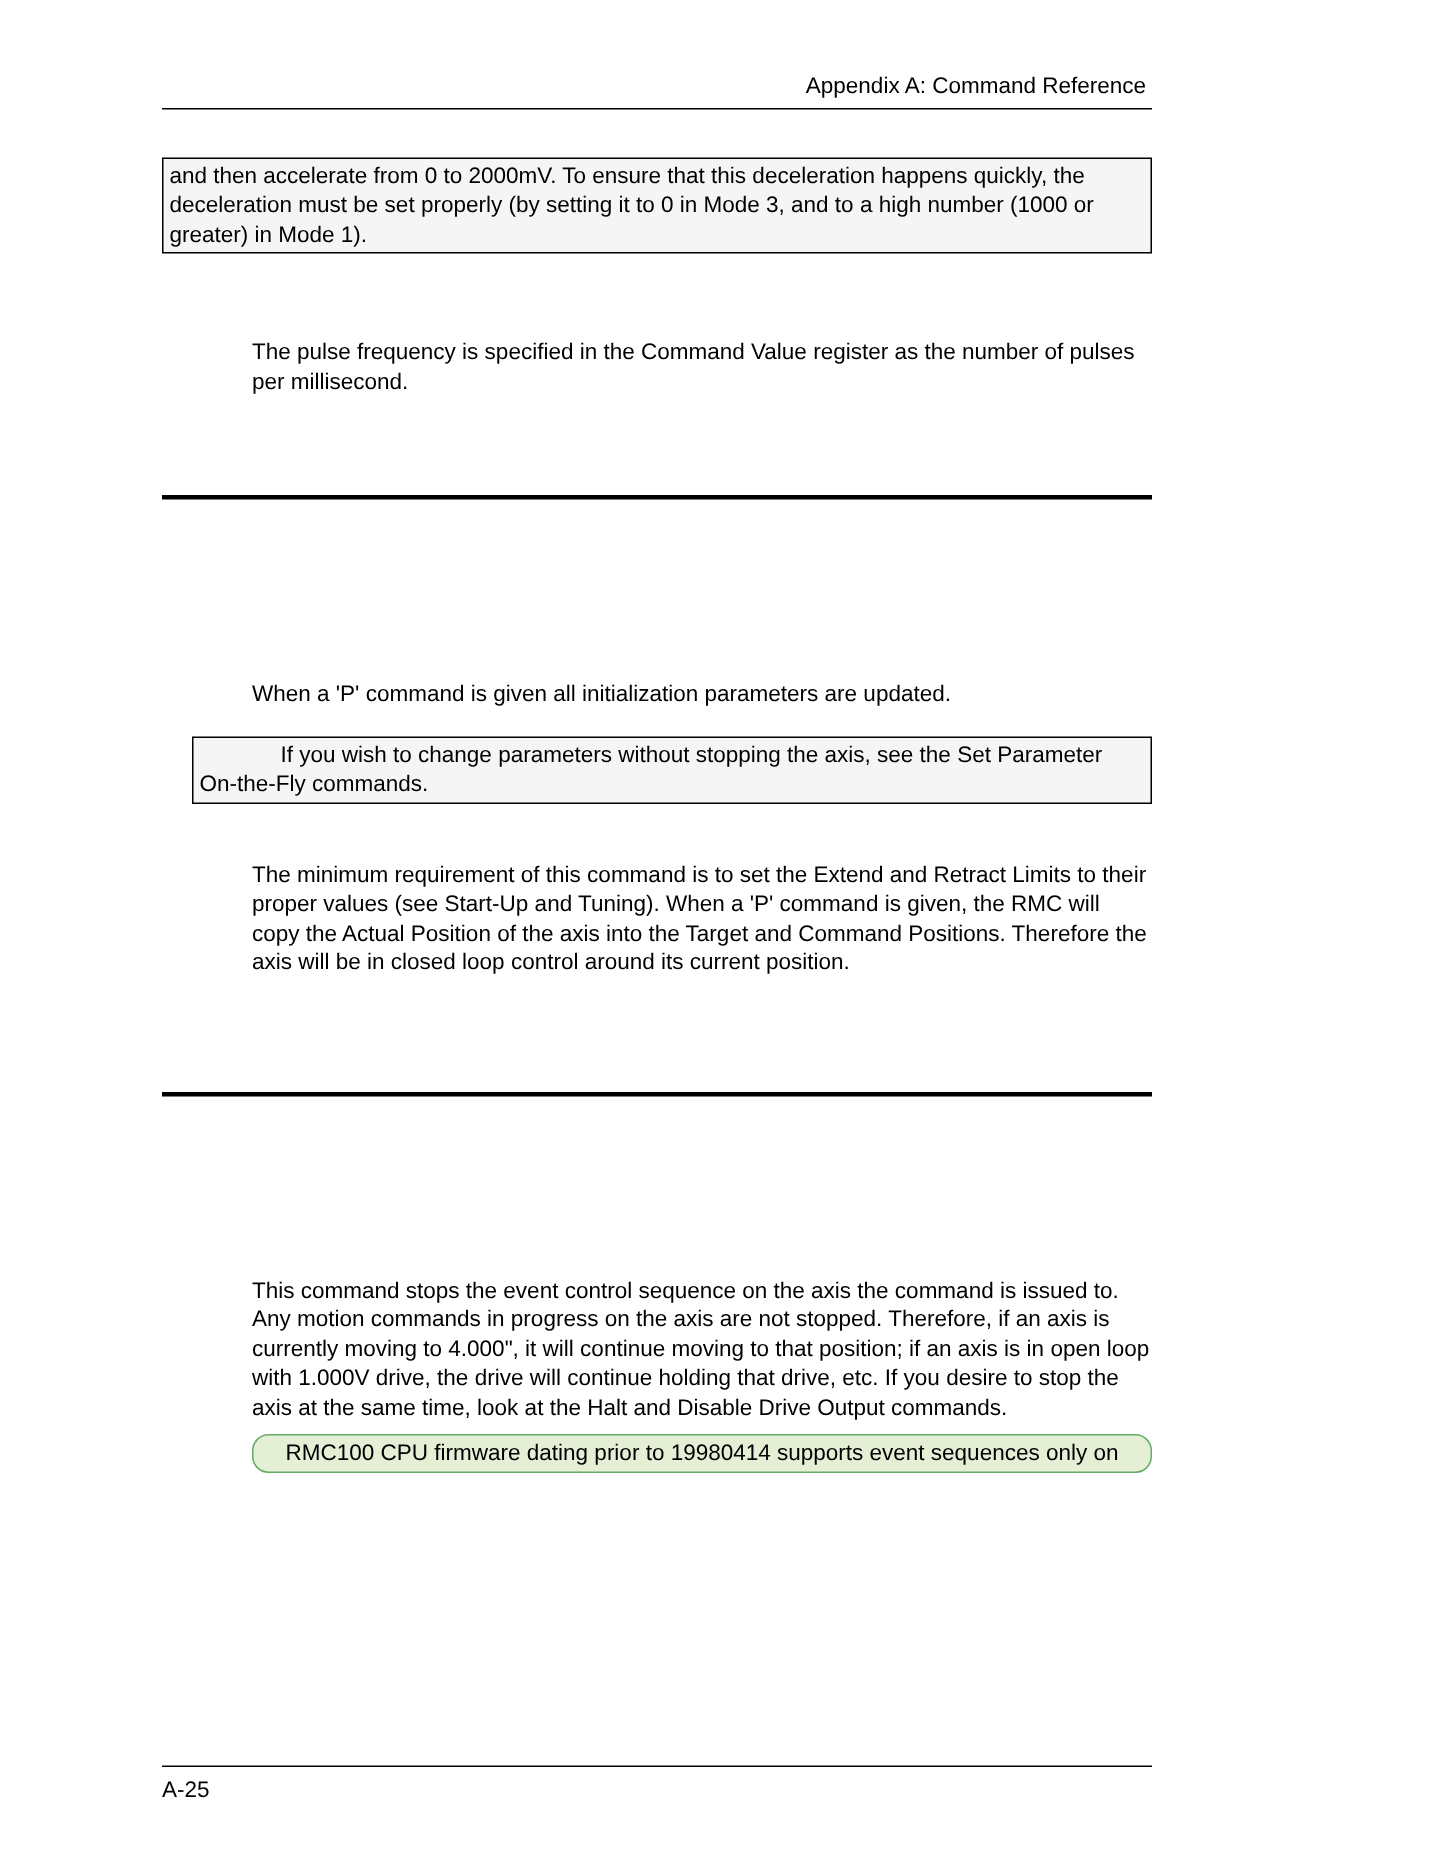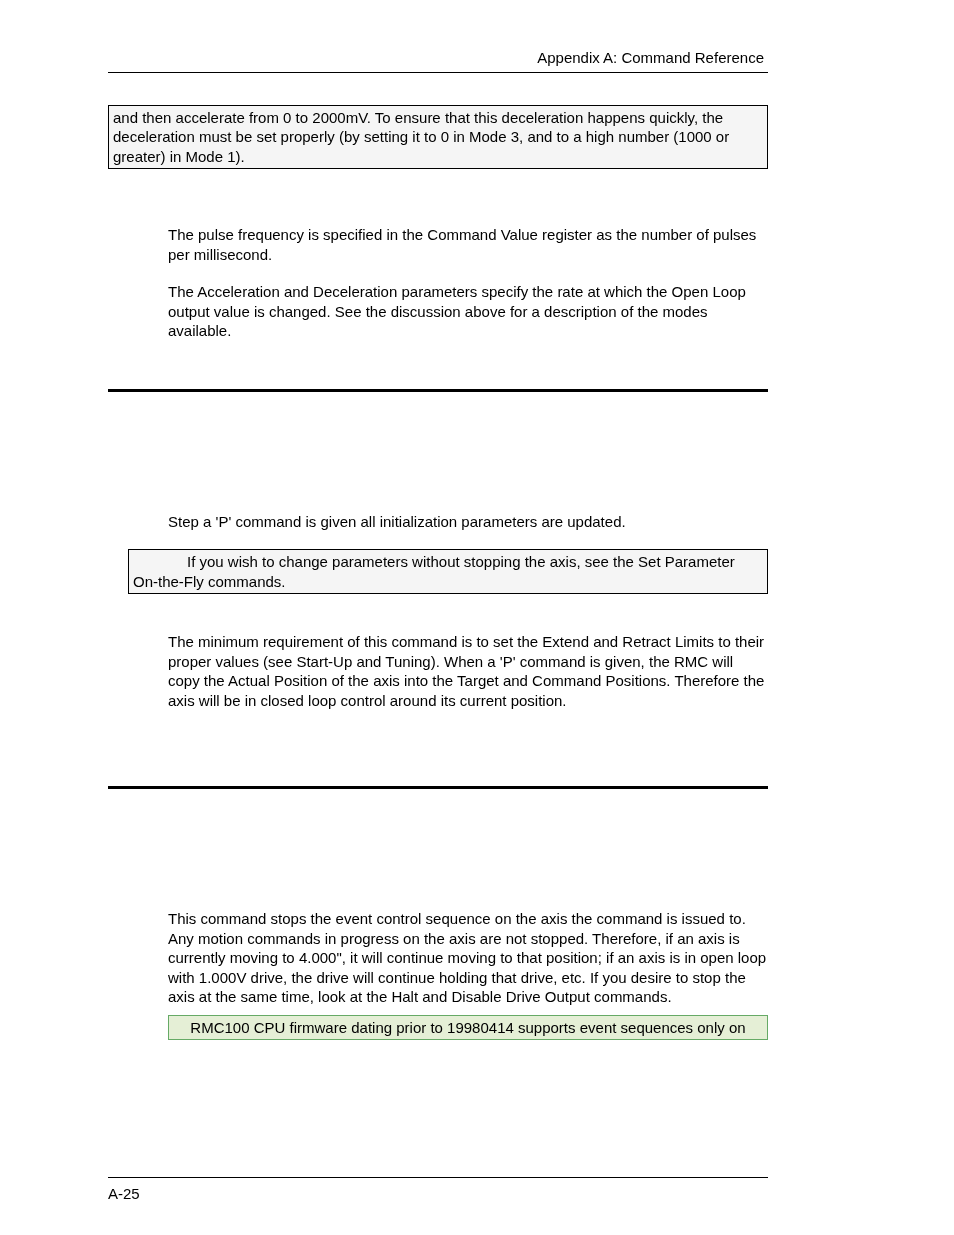--- a/index.html
+++ b/index.html
@@ -80,28 +80,27 @@
 
   <div class="box top">
     <span>and then accelerate from 0 to 2000mV. To ensure that this deceleration happens quickly, the deceleration must be set properly (by setting it to 0 in Mode 3, and to a high number (1000 or greater) in Mode 1).</span>
   </div>
 
   <div class="gap-large"></div>
 
   <div class="gap-small"></div>
   <p class="body-para">The pulse frequency is specified in the Command Value register as the number of pulses per millisecond.</p>
   <div class="gap-small"></div>
-  <p class="body-para">The Acceleration and Deceleration parameters specify the rate at which the Open Loop output value is changed. See the discussion above for a description of the modes available.</p>
 
   <div class="section-divider"></div>
   <hr class="hr-thick">
 
   <div style="height:120px;"></div>
 
-  <p class="body-para">Step a 'P' command is given all initialization parameters are updated.</p>
+  <p class="body-para">When a 'P' command is given all initialization parameters are updated.</p>
 
   <div class="gap-small"></div>
 
   <div class="box" style="text-indent:54px;margin-left:20px;">
     <span>If you wish to change parameters without stopping the axis, see the Set Parameter On-the-Fly commands.</span>
   </div>
 
   <div class="gap-large"></div>
 
   <p class="body-para">The minimum requirement of this command is to set the Extend and Retract Limits to their proper values (see Start-Up and Tuning). When a 'P' command is given, the RMC will copy the Actual Position of the axis into the Target and Command Positions. Therefore the axis will be in closed loop control around its current position.</p>
@@ -109,21 +108,21 @@
   <div class="gap-med"></div>
 
 
   <div class="section-divider"></div>
   <hr class="hr-thick">
 
   <div style="height:120px;"></div>
 
   <p class="body-para">This command stops the event control sequence on the axis the command is issued to. Any motion commands in progress on the axis are not stopped. Therefore, if an axis is currently moving to 4.000", it will continue moving to that position; if an axis is in open loop with 1.000V drive, the drive will continue holding that drive, etc. If you desire to stop the axis at the same time, look at the Halt and Disable Drive Output commands.</p>
 
-  <div class="note-box" style="text-align:center;">
+  <div class="note-box" style="text-align:center;border-radius:11px;">
     <span>RMC100 CPU firmware dating prior to 19980414 supports event sequences only on</span>
   </div>
 
   <div class="footer">
     <span>A-25</span>
   </div>
 
 </div>
 
 </body></html>

